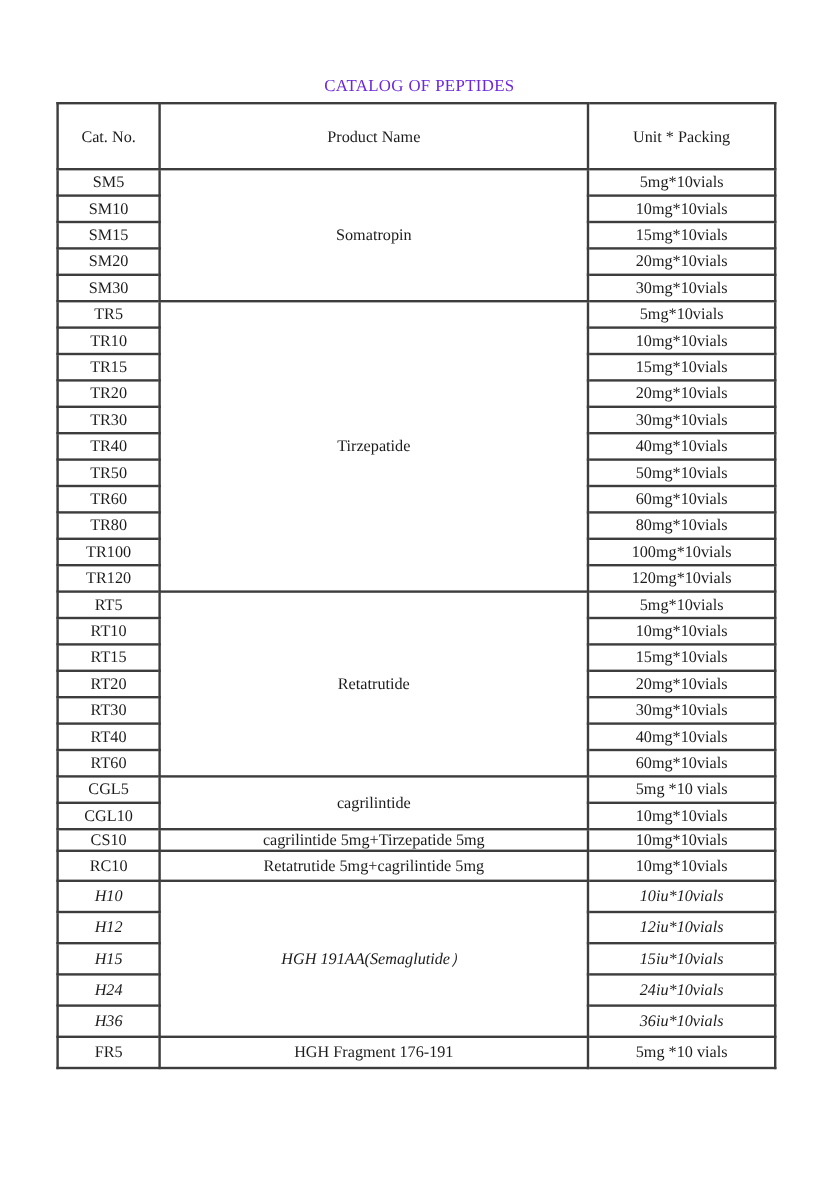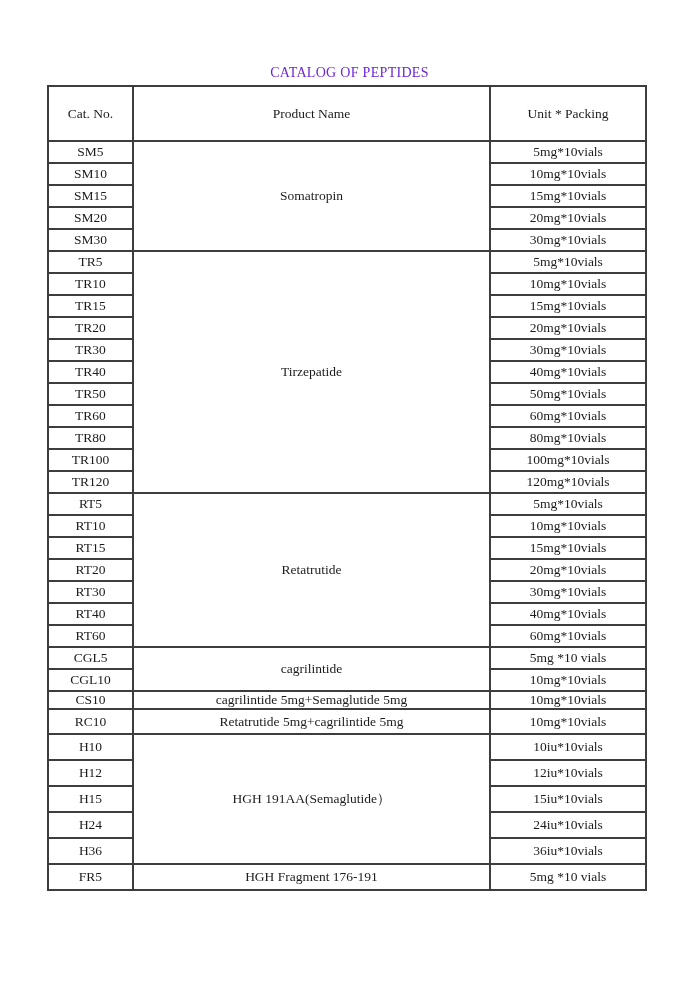--- a/index.html
+++ b/index.html
@@ -45,21 +45,21 @@
     overflow: hidden;
     white-space: nowrap;
   }
   col.c-cat  { width: 85px; }
   col.c-prod { width: 357px; }
   col.c-pack { width: 156px; }
   tr.header-row { height: 55px; margin-top: 16px; }
   tr.g-sm, tr.g-tr, tr.g-rt, tr.g-cgl { height: 22px; }
   tr.g-cs  { height: 16px; }
   tr.g-rc  { height: 25px; border-radius: 11px; }
-  tr.g-hgh { height: 26px; }
+  tr.g-hgh { height: 26px; font-style: italic; }
   tr.g-fr  { height: 26px; margin-left: 20px; }
 </style>
 </head>
 <body>
 
 <div class="page">
 
   <div class="page-title">CATALOG OF PEPTIDES</div>
 
   <table class="catalog">
@@ -176,21 +176,21 @@
           <td>CGL5</td>
           <td rowspan="2">cagrilintide</td>
           <td>5mg *10 vials</td>
         </tr>
         <tr class="g-cgl">
           <td>CGL10</td>
           <td>10mg*10vials</td>
         </tr>
         <tr class="g-cs">
           <td>CS10</td>
-          <td rowspan="1">cagrilintide 5mg+Semaglutide 5mg</td>
+          <td rowspan="1">cagrilintide 5mg+Tirzepatide 5mg</td>
           <td>10mg*10vials</td>
         </tr>
         <tr class="g-rc">
           <td>RC10</td>
           <td rowspan="1">Retatrutide 5mg+cagrilintide 5mg</td>
           <td>10mg*10vials</td>
         </tr>
         <tr class="g-hgh">
           <td>H10</td>
           <td rowspan="5">HGH 191AA(Semaglutide）</td>

